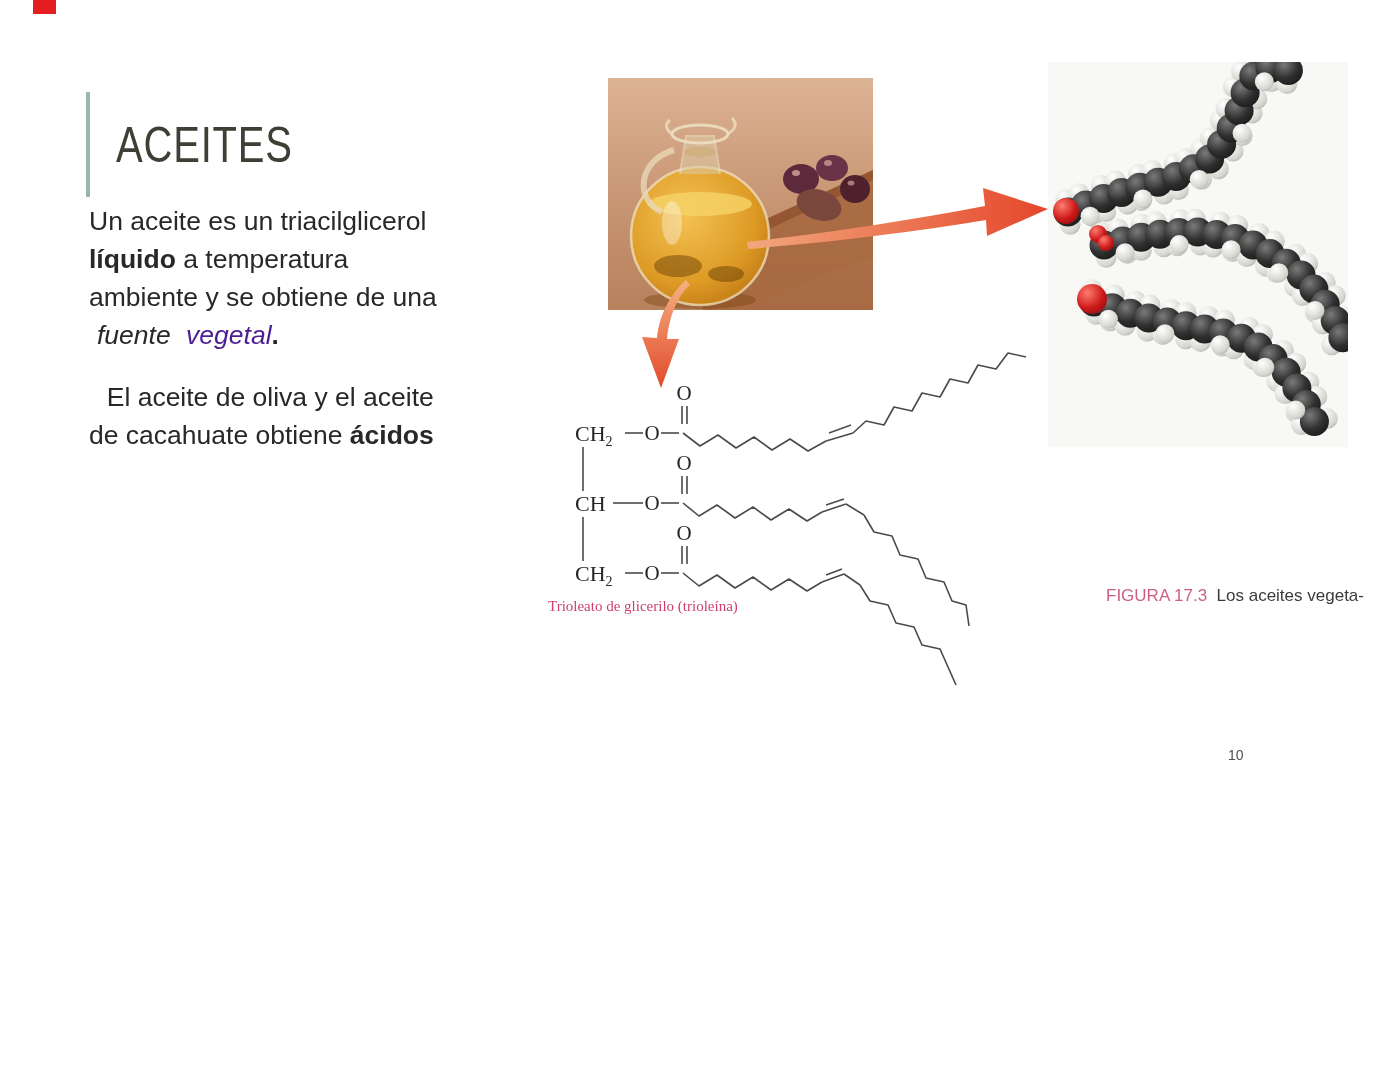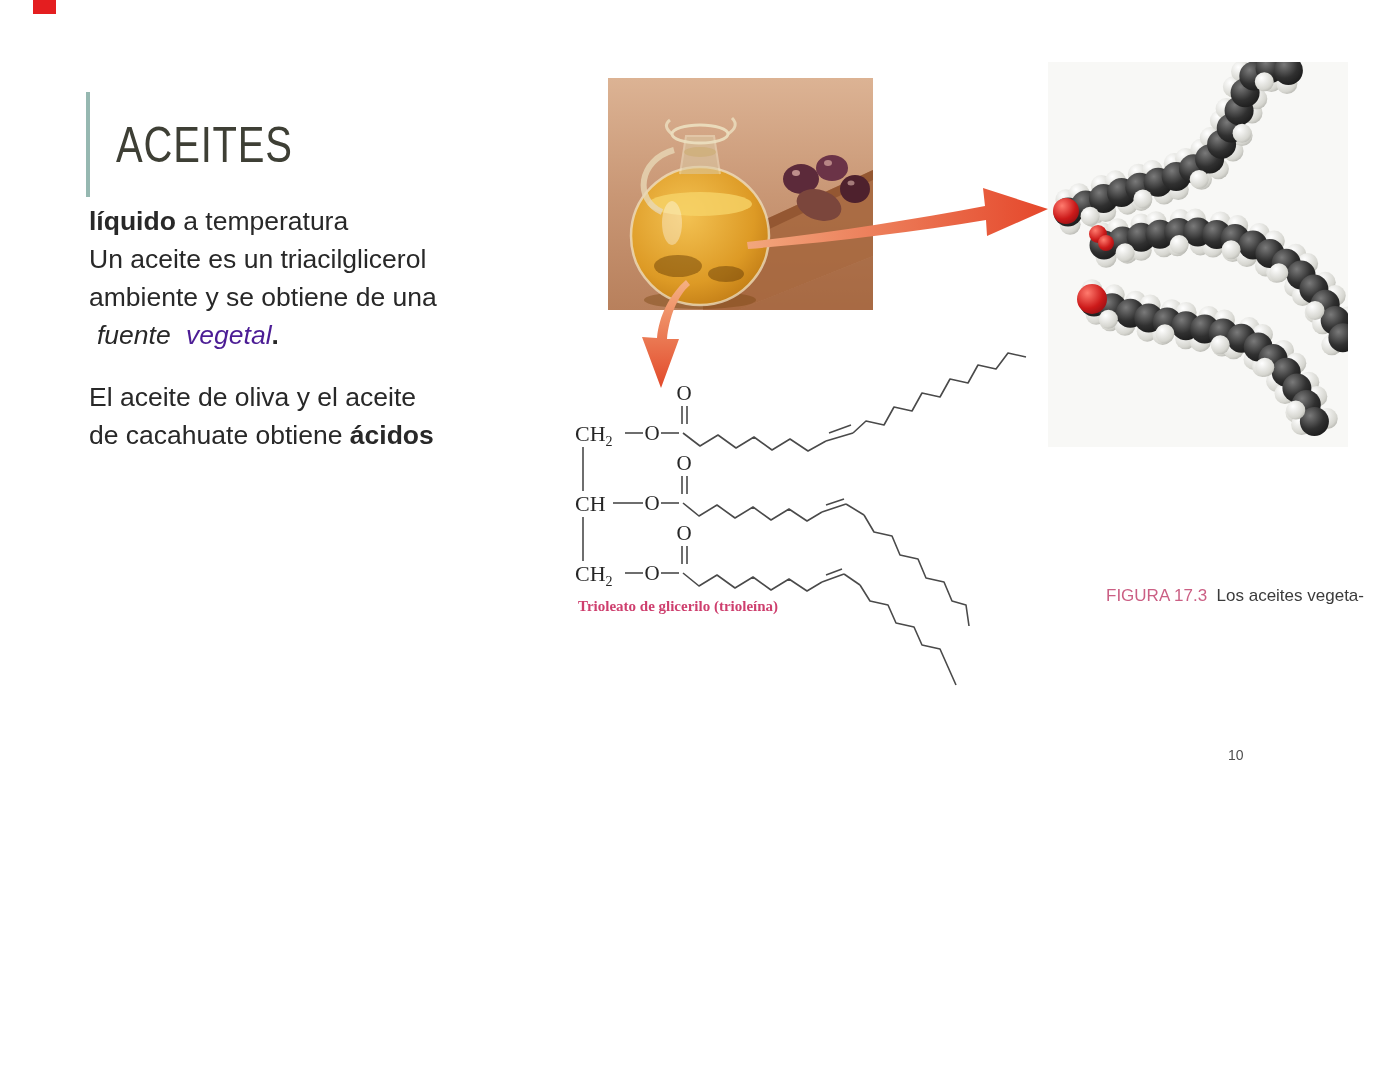--- a/index.html
+++ b/index.html
@@ -10,37 +10,37 @@
 
   #red-marker{left:33px;top:0;width:23px;height:14px;background:#e41e20;}
 
   #accent-bar{left:86px;top:92px;width:4px;height:105px;background:#96b8b1;}
 
   #title{left:116px;top:116px;font-size:50px;color:#3e3f35;letter-spacing:1px;
          transform:scaleX(.80);transform-origin:0 0;white-space:nowrap;font-weight:400;}
 
   .para{left:89px;color:#282828;font-size:26.5px;line-height:38px;}
   #para1{top:202px;}
-  #para2{top:378px;}
+  #para2{top:378px;text-align:right;}
   .para div{white-space:nowrap;}
   .para .b{font-weight:700;}
   .para .i{font-style:italic;margin-left:8px;}
   .para .blue{color:#4c1d95;}
 
   
   #photo{left:608px;top:78px;width:265px;height:232px;}
 
   
   #arrow-right{left:745px;top:178px;width:305px;height:84px;}
   #arrow-down{left:630px;top:278px;width:64px;height:114px;}
 
   
   #chem{left:563px;top:345px;width:470px;height:355px;}
-  #chem-caption{left:578px;top:598px;font-family:"Liberation Serif",serif;
-                font-size:15px;color:#ce3f6e;white-space:nowrap;font-weight:bold;}
+  #chem-caption{left:548px;top:598px;font-family:"Liberation Serif",serif;
+                font-size:15px;color:#ce3f6e;white-space:nowrap;}
 
   
   #molecule{left:1048px;top:62px;width:300px;height:385px;}
 
   
   #fig-caption{left:1082px;top:585px;width:310px;font-size:17px;line-height:22.8px;color:#3b3b3b;}
   #fig-caption .pink{color:#cb5f84;}
   #fig-caption div{white-space:nowrap;margin-left:24px;}
 
   #page-number{left:1228px;top:747px;font-size:14px;color:#4e4e4e;}
@@ -50,22 +50,22 @@
 
 <div id="page">
 
   <div id="red-marker" class="abs"></div>
 
   <div id="accent-bar" class="abs"></div>
 
   <div id="title" class="abs">ACEITES</div>
 
   <div id="para1" class="abs para">
+      <div><span>Un aceite es un triacilglicerol</span></div>
       <div><span class="b">líquido</span><span> a temperatura</span></div>
-      <div><span>Un aceite es un triacilglicerol</span></div>
       <div><span>ambiente y se obtiene de una</span></div>
       <div><span class="i">fuente</span><span> </span><span class="i blue">vegetal</span><span class="b">.</span></div>
     </div>
 
   <div id="para2" class="abs para">
       <div><span>El aceite de oliva y el aceite</span></div>
       <div><span>de cacahuate obtiene </span><span class="b">ácidos</span></div>
     </div>
 
   <svg id="photo" class="abs" viewBox="0 0 265 232">

